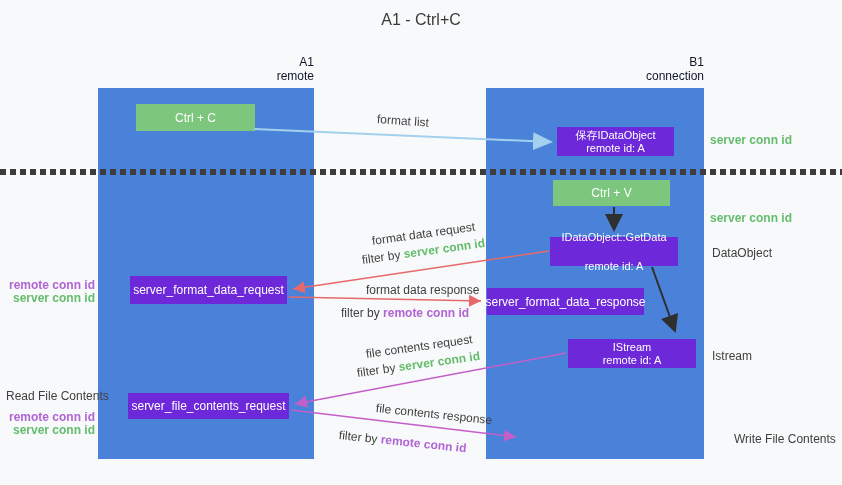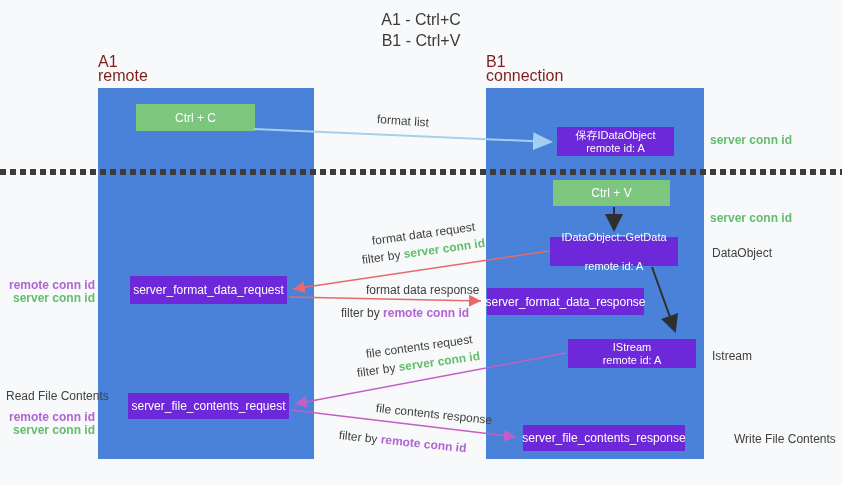--- a/index.html
+++ b/index.html
@@ -2,21 +2,21 @@
 <html><head>
 <meta charset="utf-8">
 <style>
   html,body{margin:0;padding:0;}
   body{font-family:"Liberation Sans",sans-serif;background:#f8f9fa;}
   .canvas{position:relative;width:842px;height:485px;background:#f8f9fa;overflow:hidden;}
 
   .title{position:absolute;left:0;right:0;top:9px;text-align:center;color:#3a3a3a;
          font-size:16px;line-height:21px;}
 
-  .col-header{position:absolute;text-align:left;color:#7f1d1d;font-size:16px;line-height:14px;}
+  .col-header{position:absolute;text-align:right;color:#0f172a;font-size:12px;line-height:14px;}
   .col-header.left{left:98px;width:216px;top:55px;}
   .col-header.right{left:486px;width:218px;top:55px;}
 
   .column{position:absolute;top:88px;height:371px;background:#4a82d9;}
   .column.left{left:98px;width:216px;}
   .column.right{left:486px;width:218px;}
 
   .divider{position:absolute;left:0;top:169px;width:842px;height:6px;
            background:repeating-linear-gradient(90deg,#3c3c3c 0 6px,transparent 6px 10px);}
 
@@ -49,21 +49,20 @@
   .conn-stack{position:absolute;width:90px;text-align:right;font-size:12px;line-height:13px;
               font-weight:bold;white-space:nowrap;}
 </style>
 </head>
 <body>
 
 <div class="canvas">
 
   <div class="title">
     <div>A1 - Ctrl+C</div>
-    <div>B1 - Ctrl+V</div>
   </div>
 
   <div class="col-header left">
     <div>A1</div>
     <div>remote</div>
   </div>
   <div class="col-header right">
     <div>B1</div>
     <div>connection</div>
   </div>
@@ -101,23 +100,20 @@
 
   <div class="box orange two-line b-istream">
     <span>IStream</span>
     <span>remote id: A</span>
   </div>
 
   <div class="box orange b-sfc-req">
     <span>server_file_contents_request</span>
   </div>
 
-  <div class="box orange b-sfc-res">
-    <span>server_file_contents_response</span>
-  </div>
 
   <svg class="arrows" viewBox="0 0 842 485">
     <defs>
       <marker id="m-blue" markerWidth="11" markerHeight="9" refX="9" refY="4.5" orient="auto">
         <path d="M0,0 L10,4.5 L0,9 z" fill="#a3d0ee"></path>
       </marker>
       <marker id="m-red" markerWidth="9" markerHeight="8" refX="8" refY="4" orient="auto">
         <path d="M0,0 L8,4 L0,8 z" fill="#e8696b"></path>
       </marker>
       <marker id="m-magenta" markerWidth="9" markerHeight="8" refX="8" refY="4" orient="auto">

